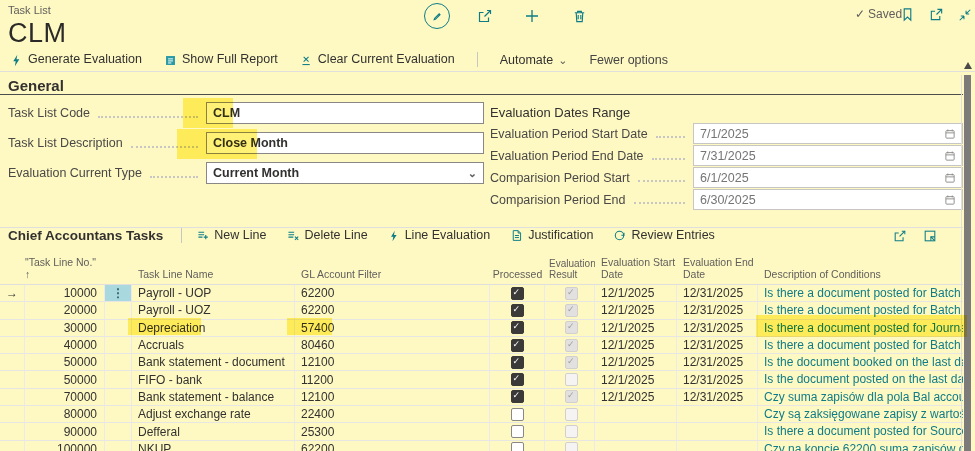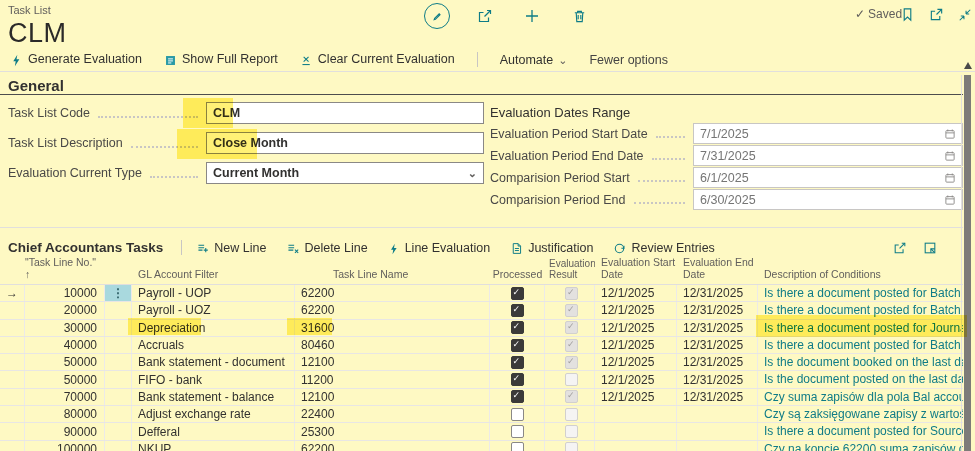--- a/index.html
+++ b/index.html
@@ -42,21 +42,21 @@
 
   
   .hl{position:absolute;background:#ffe81a;opacity:.6;mix-blend-mode:multiply;pointer-events:none;z-index:6;}
   .hl1{left:183px;top:98px;width:50px;height:30px;}
   .hl2{left:177px;top:129px;width:80px;height:30px;}
   .hl3{left:128px;top:318px;width:73px;height:17px;}
   .hl4{left:287px;top:318px;width:45px;height:17px;}
   .hl5{left:756px;top:315px;width:211px;height:22px;}
 
   
-  .subheader{position:absolute;top:227px;left:0;width:963px;height:27px;display:flex;align-items:flex-end;
+  .subheader{position:absolute;top:227px;left:0;width:963px;height:27px;display:flex;align-items:flex-start;
              border-top:1px solid #e1dfdd;font-size:12.5px;}
   .sub-title{font-size:13.5px;font-weight:700;margin-left:8px;white-space:nowrap;}
   .sub-sep{width:1px;height:15px;background:#c8c6c4;margin:0 14px 0 18px;}
   .sub-item{display:flex;align-items:center;gap:5px;margin-right:20px;cursor:pointer;white-space:nowrap;}
   .sub-right{position:absolute;left:893px;display:flex;gap:16px;align-items:center;}
 
   
   .thead{position:absolute;top:254px;left:0;width:963px;height:31px;display:flex;align-items:flex-end;
          border-bottom:1px solid #e1dfdd;box-sizing:border-box;color:#605e5c;font-size:10.5px;}
   .thead .cell{padding-bottom:4px;}
@@ -311,22 +311,22 @@
             <path d="M9 13.5V9h4.5"></path>
             <path d="M13 13l-4-4"></path>
           </svg></span>
     </span>
   </div>
 
   <div class="thead">
     <div class="cell c0"></div>
     <div class="cell c1">"Task Line No." ↑</div>
     <div class="cell c2"></div>
+    <div class="cell c3">Task Line Name</div>
     <div class="cell c4">GL Account Filter</div>
-    <div class="cell c3">Task Line Name</div>
     <div class="cell c5">Processed</div>
     <div class="cell c6">Evaluation Result</div>
     <div class="cell c7">Evaluation Start Date</div>
     <div class="cell c8">Evaluation End Date</div>
     <div class="cell c9">Description of Conditions</div>
   </div>
 
   <div class="trows">
       <div class="trow">
         <div class="cell c0 row-arrow">→</div>
@@ -362,21 +362,21 @@
         <div class="cell c8">12/31/2025</div>
         <div class="cell c9">
           <span class="desc">Is there a document posted for Batch No. UOZ?</span>
         </div>
       </div>
       <div class="trow">
         <div class="cell c0 row-arrow"></div>
         <div class="cell c1">30000</div>
         <div class="cell c2"></div>
         <div class="cell c3">Depreciation</div>
-        <div class="cell c4">31600</div>
+        <div class="cell c4">57400</div>
         <div class="cell c5">
           <span class="cb on"></span>
         </div>
         <div class="cell c6">
           <span class="cb dis on"></span>
         </div>
         <div class="cell c7">12/1/2025</div>
         <div class="cell c8">12/31/2025</div>
         <div class="cell c9">
           <span class="desc">Is there a document posted for Journal template Nam...</span>

